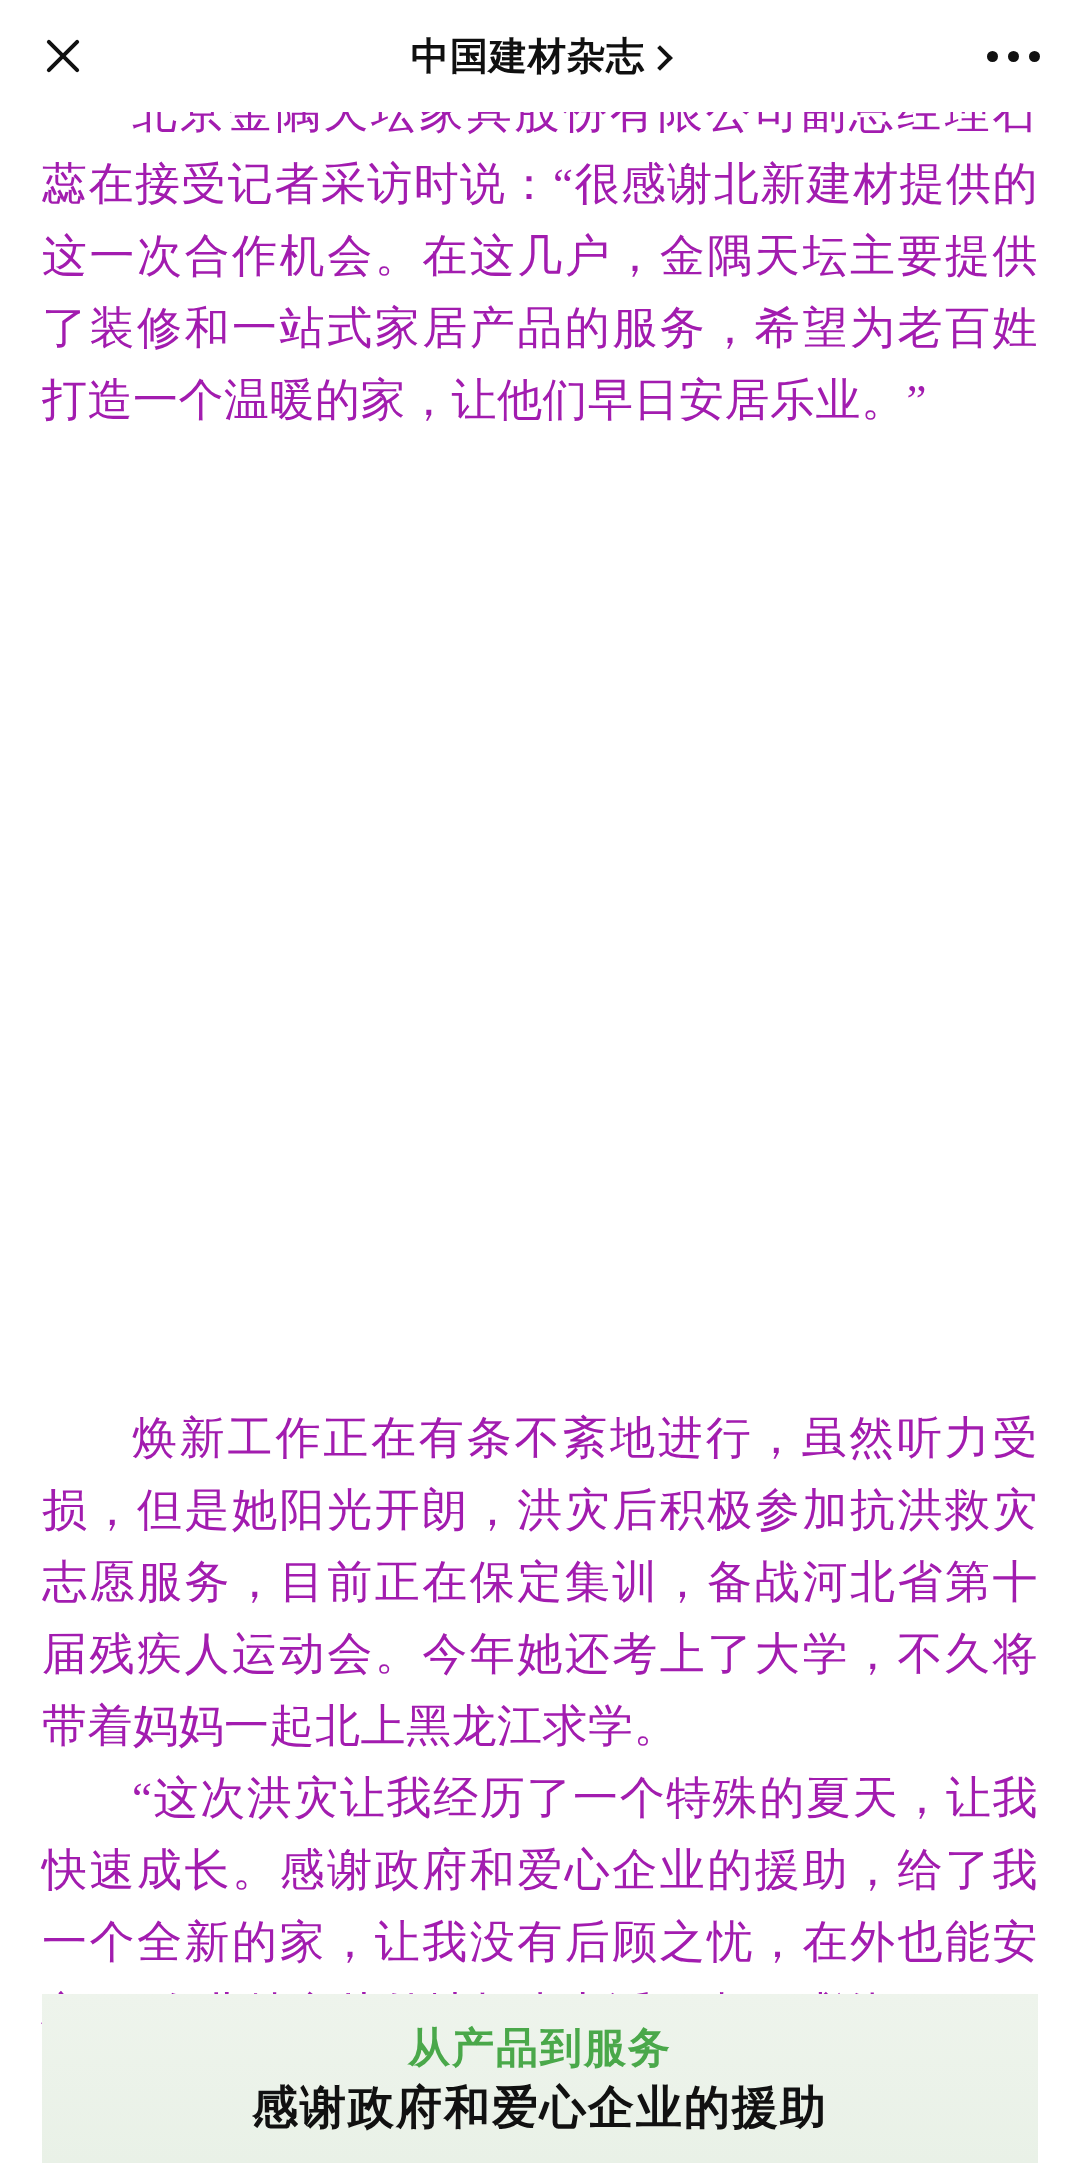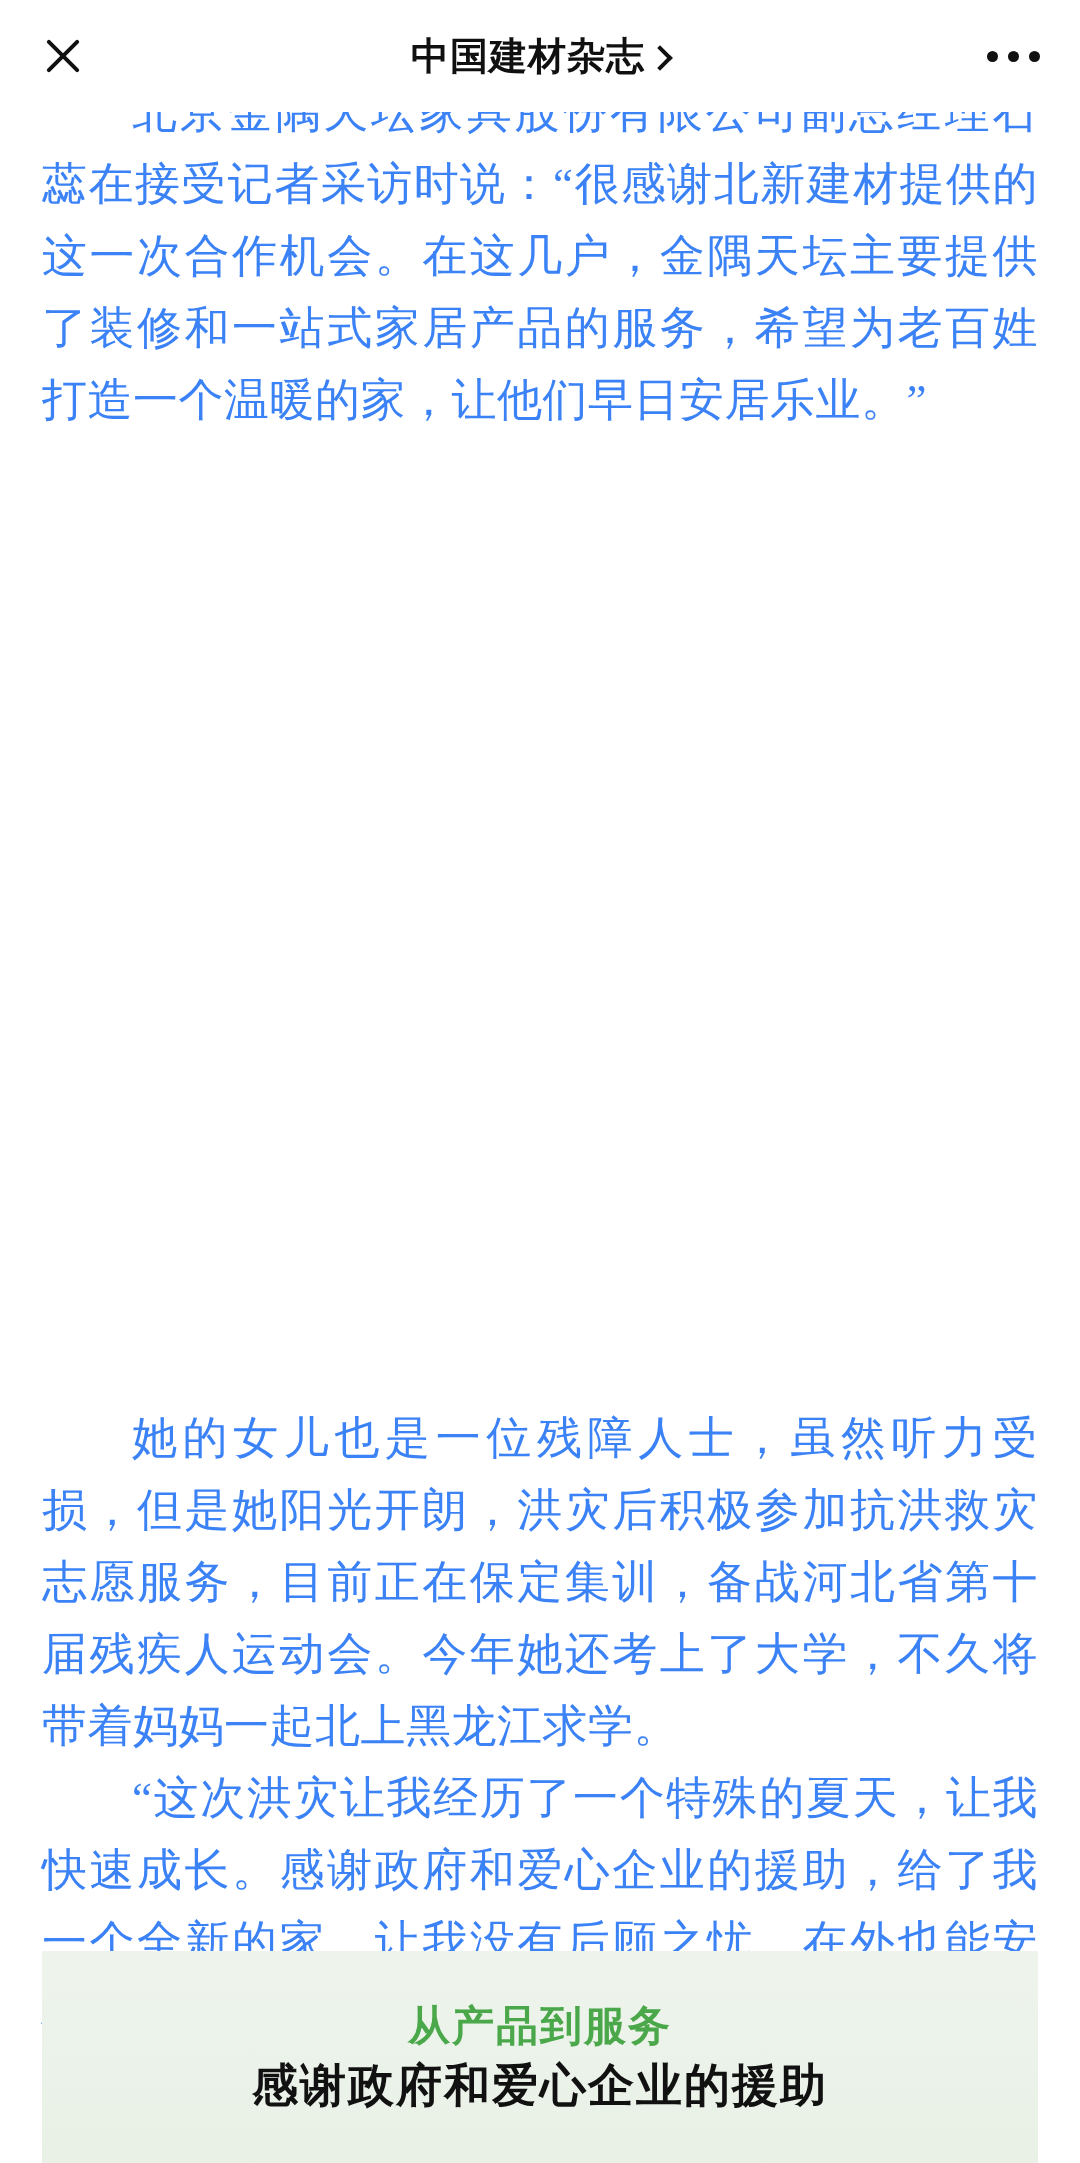--- a/index.html
+++ b/index.html
@@ -112,40 +112,40 @@
   }
   .article-clip {
     position: relative;
     overflow: hidden;
     height: 1290px;
   }
   .para {
     font-family: "Liberation Serif", serif;
     font-size: 45px;
     line-height: 72px;
-    color: #3b82f6;
+    color: #a21caf;
     text-align: justify;
     text-justify: inter-ideograph;
     margin: 0;
     letter-spacing: 0.5px;
   }
   .para.indent {
     text-indent: 2em;
   }
   .first-para {
     margin-top: -36px;
   }
 
   
   .banner {
     position: absolute;
     left: 42px;
     right: 42px;
     bottom: 0;
-    height: 212px;
+    height: 169px;
     background: linear-gradient(180deg, #eef4ec 0%, #e9f1e7 100%);
     display: flex;
     flex-direction: column;
     align-items: center;
     justify-content: center;
     gap: 16px;
   }
   .banner-line1 {
     font-family: "Liberation Serif", serif;
     font-size: 42px;
@@ -182,20 +182,20 @@
       <span></span>
       <span></span>
     </div>
   </div>
 </div>
 
 <div class="article">
   <div class="article-clip">
     <p class="para indent first-para">北京金隅天坛家具股份有限公司副总经理石蕊在接受记者采访时说：“很感谢北新建材提供的这一次合作机会。在这几户，金隅天坛主要提供了装修和一站式家居产品的服务，希望为老百姓打造一个温暖的家，让他们早日安居乐业。”</p>
   </div>
-  <p class="para indent">她的女儿也是一位残障人士，虽然听力受损，但是她阳光开朗，洪灾后积极参加抗洪救灾志愿服务，目前正在保定集训，备战河北省第十届残疾人运动会。今年她还考上了大学，不久将带着妈妈一起北上黑龙江求学。</p>
+  <p class="para indent">焕新工作正在有条不紊地进行，虽然听力受损，但是她阳光开朗，洪灾后积极参加抗洪救灾志愿服务，目前正在保定集训，备战河北省第十届残疾人运动会。今年她还考上了大学，不久将带着妈妈一起北上黑龙江求学。</p>
   <p class="para indent">“这次洪灾让我经历了一个特殊的夏天，让我快速成长。感谢政府和爱心企业的援助，给了我一个全新的家，让我没有后顾之忧，在外也能安心。”女儿特意从外地打来电话，表示感谢。</p>
 </div>
 
 <div class="banner">
   <div class="banner-line1">从产品到服务</div>
   <div class="banner-line2">感谢政府和爱心企业的援助</div>
 </div>
 
 </body></html>

